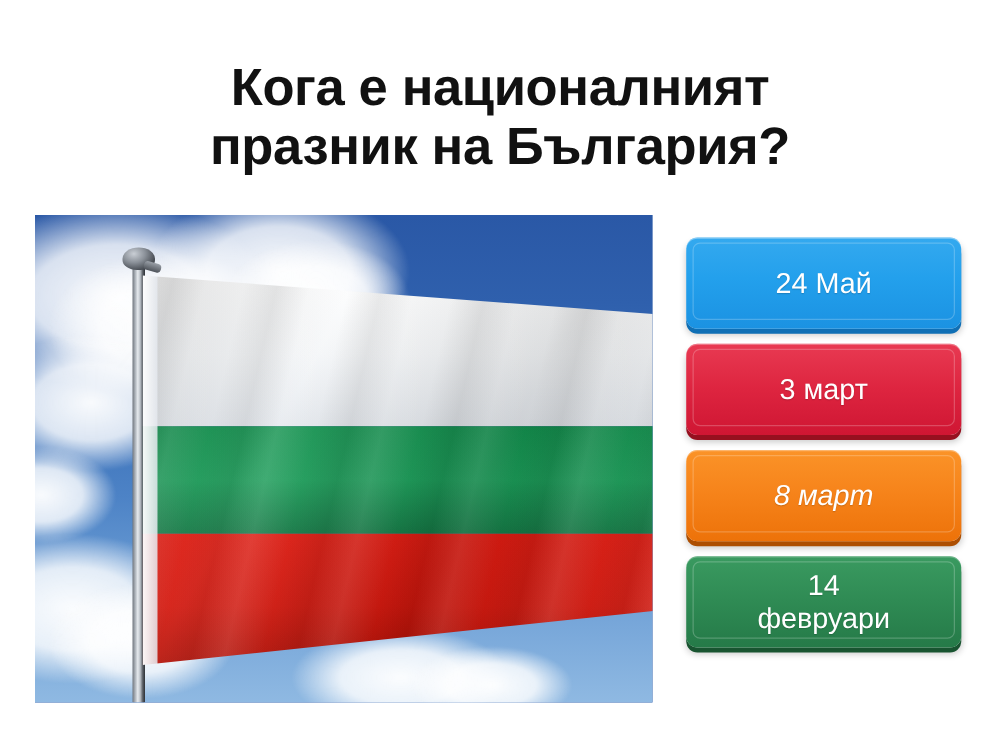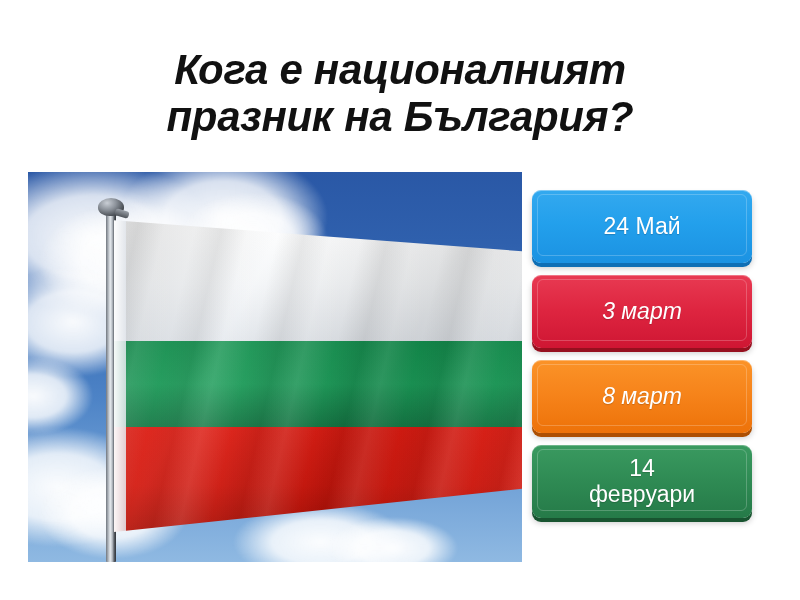--- a/index.html
+++ b/index.html
@@ -15,21 +15,20 @@
     position:absolute;
     left:0; top:46px;
     width:800px;
     text-align:center;
     font-size:42px;
     font-weight:bold;
     line-height:1.12;
     color:#111111;
     letter-spacing:-0.3px;
     white-space:pre-line;
-    font-style:italic;
   }
 
   
   #flag-figure {
     position:absolute;
     left:28px; top:172px;
     width:494px; height:390px;
     overflow:hidden;
     background:#2b5aa8;
   }
@@ -113,21 +112,21 @@
   }
   .wave-shade2 {
     position:absolute; inset:0;
     background:linear-gradient(118deg, rgba(0,0,0,0.12) 0%, rgba(255,255,255,0.08) 30%, rgba(0,0,0,0.10) 62%, rgba(255,255,255,0.06) 100%);
     pointer-events:none;
   }
 
   
   #answers {
     position:absolute;
-    left:532px; top:190px;
+    left:549px; top:190px;
     width:220px;
     display:flex;
     flex-direction:column;
     gap:12px;
   }
   .answer {
     position:relative;
     width:220px;
     height:73px;
     border-radius:9px;
@@ -154,21 +153,20 @@
   }
   .answer .label { position:relative; z-index:2; padding:0 8px; white-space:pre-line; }
 
   .a-blue {
     background:linear-gradient(to bottom,#34a9ef 0%,#23a0ec 45%,#1b92e2 100%);
     box-shadow:0 4px 0 #0f6fb5, 0 5px 6px rgba(0,0,0,0.22), inset 0 1px 0 rgba(255,255,255,0.38);
   }
   .a-red {
     background:linear-gradient(to bottom,#e83a52 0%,#de2540 48%,#cf1633 100%);
     box-shadow:0 4px 0 #96101f, 0 5px 6px rgba(0,0,0,0.22), inset 0 1px 0 rgba(255,255,255,0.30);
-    font-style:italic;
   }
   .a-orange {
     background:linear-gradient(to bottom,#fb9328 0%,#f6831a 48%,#ed7209 100%);
     box-shadow:0 4px 0 #ad4f02, 0 5px 6px rgba(0,0,0,0.22), inset 0 1px 0 rgba(255,255,255,0.32);
     font-style:italic;
   }
   .a-green {
     background:linear-gradient(to bottom,#3a9a60 0%,#2f8b54 48%,#257a48 100%);
     box-shadow:0 4px 0 #185430, 0 5px 6px rgba(0,0,0,0.22), inset 0 1px 0 rgba(255,255,255,0.26);
   }

